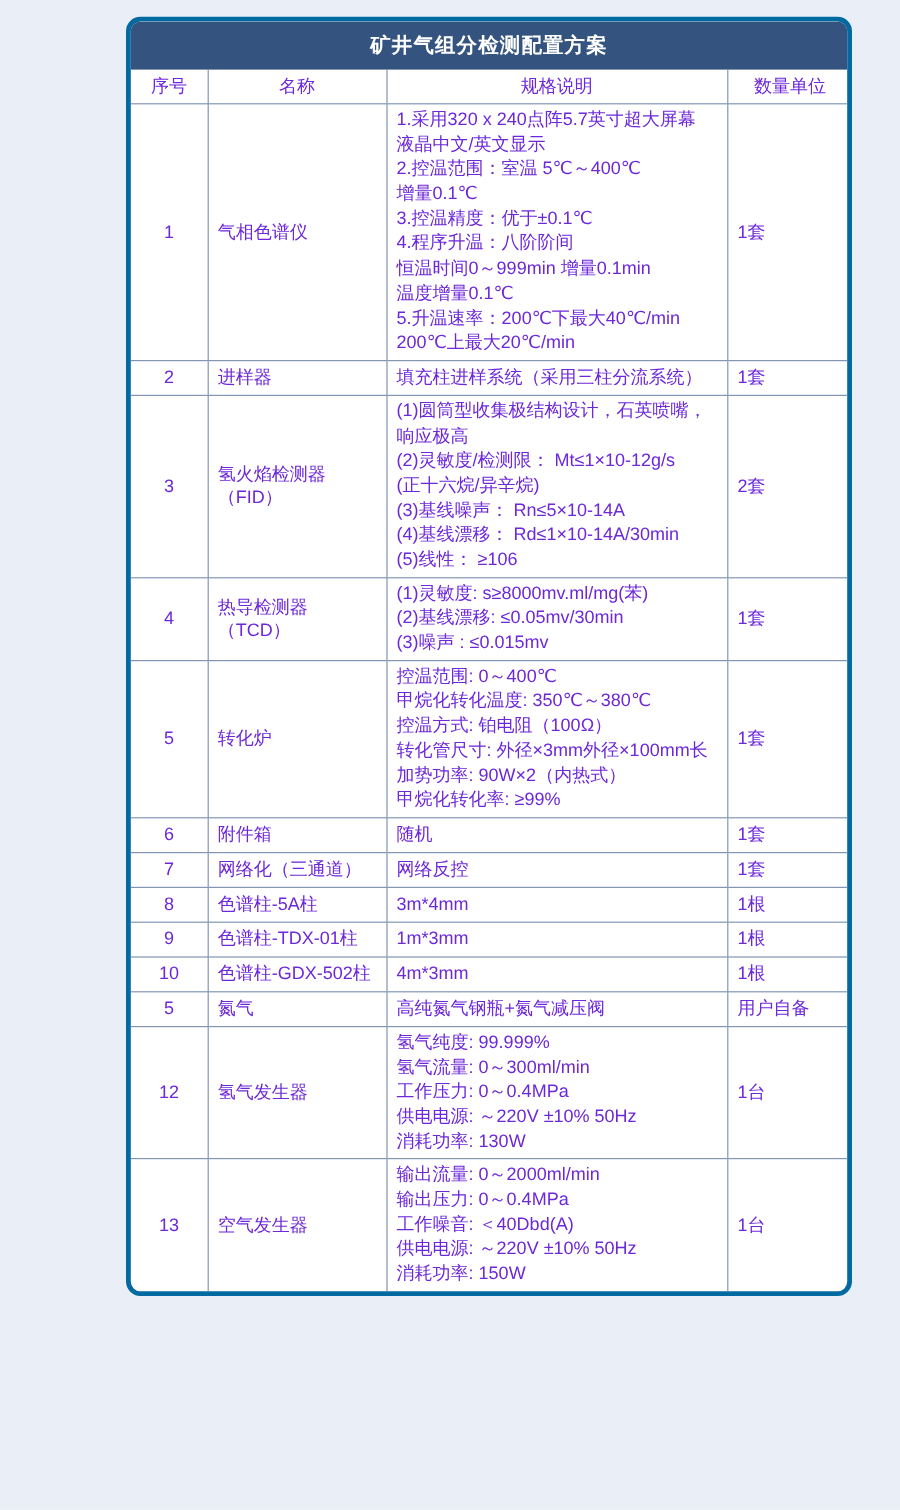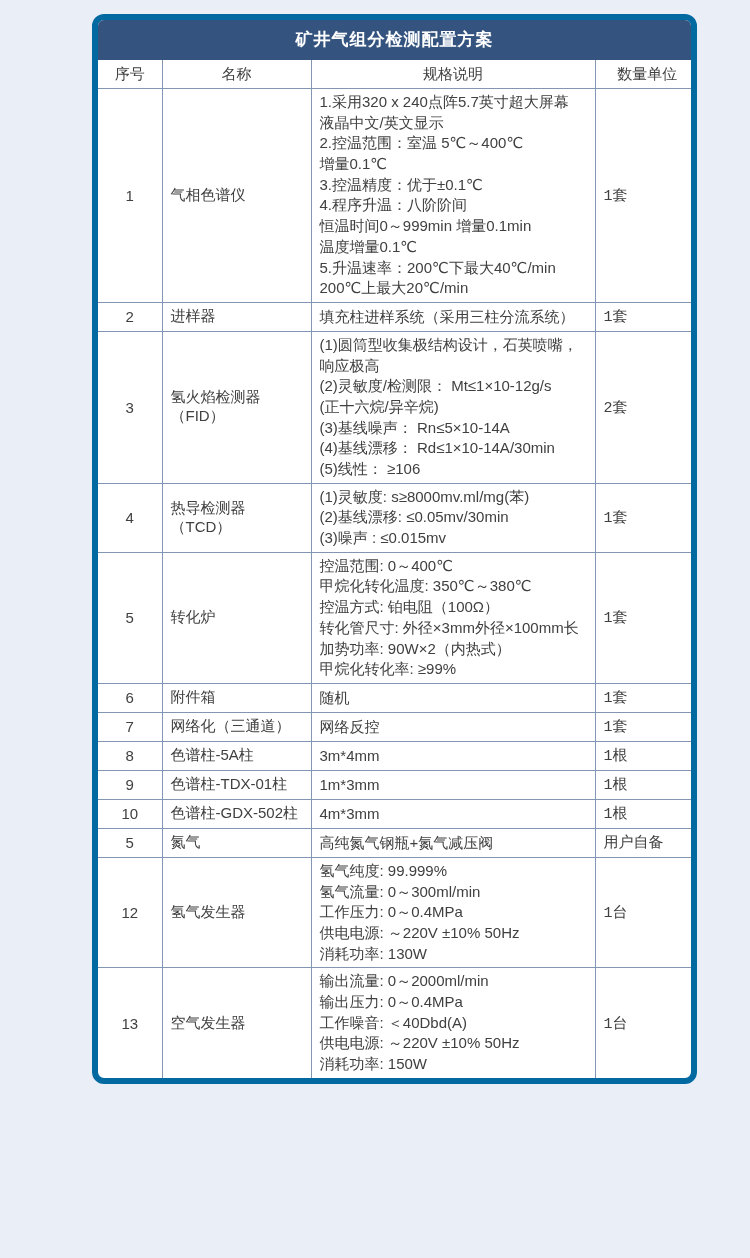--- a/index.html
+++ b/index.html
@@ -8,43 +8,43 @@
     background: #eaeff7;
     font-family: "Liberation Sans", "DejaVu Sans", sans-serif;
   }
   body {
     width: 750px;
     height: 1258px;
     position: relative;
   }
   .card {
     position: absolute;
-    left: 92px;
+    left: 105px;
     top: 14px;
     width: 605px;
     box-sizing: border-box;
     background: #ffffff;
-    border: 6px solid #0369a1;
+    border: 4px solid #0369a1;
     border-radius: 12px;
     overflow: hidden;
   }
   .card-title {
     background: #34547f;
     color: #ffffff;
     font-weight: bold;
     font-size: 17px;
     letter-spacing: 1px;
     text-align: center;
     padding: 8px 0 9px 0;
   }
   table.spec {
     width: 100%;
     border-collapse: collapse;
     table-layout: fixed;
-    color: #404040;
+    color: #6d28d9;
     font-size: 15px;
   }
   table.spec th,
   table.spec td {
     border: 1px solid #8296b4;
     vertical-align: middle;
     padding: 3px 8px;
     overflow: hidden;
   }
   table.spec tr > *:first-child { border-left: none; }
@@ -60,21 +60,21 @@
   td.no {
     text-align: center;
     height: 22px;
   }
   td.name { padding-left: 9px; margin-left: 11px; }
   td.spec {
     white-space: pre-line;
     line-height: 1.38;
     padding: 6px 8px;
   }
-  td.qty { padding-left: 12px; font-family: Liberation Mono, monospace; }
+  td.qty { padding-left: 12px; }
 </style>
 </head>
 <body>
 
 <div class="card">
   <div class="card-title">矿井气组分检测配置方案</div>
   <table class="spec">
     <colgroup>
       <col style="width:64px">
       <col style="width:149px">

